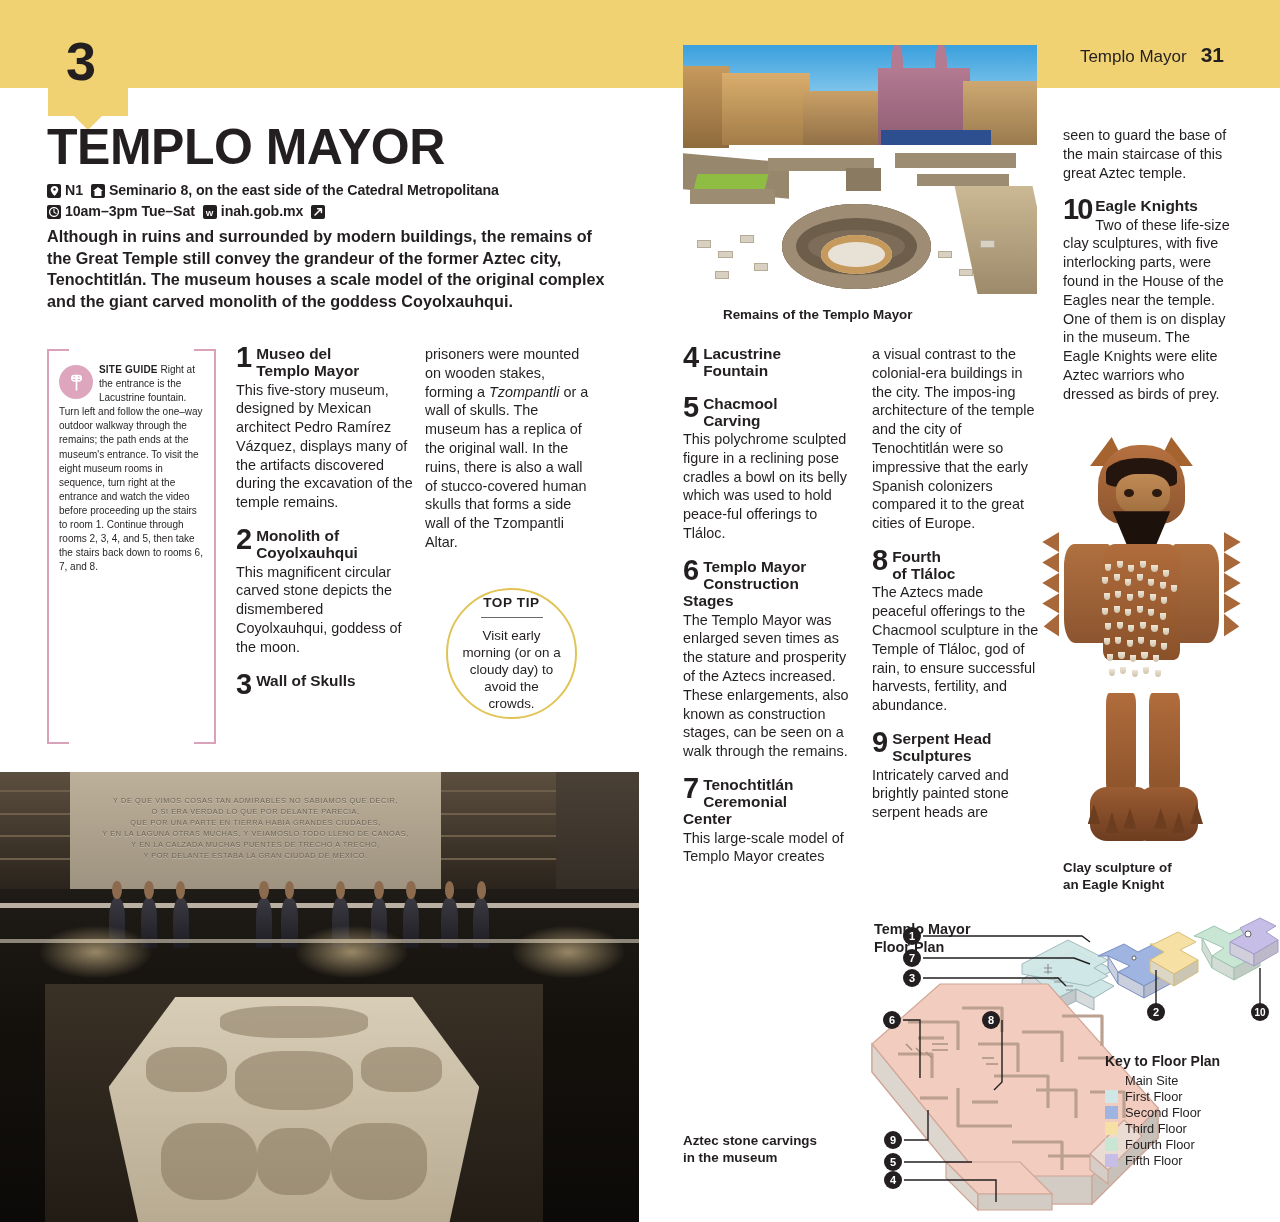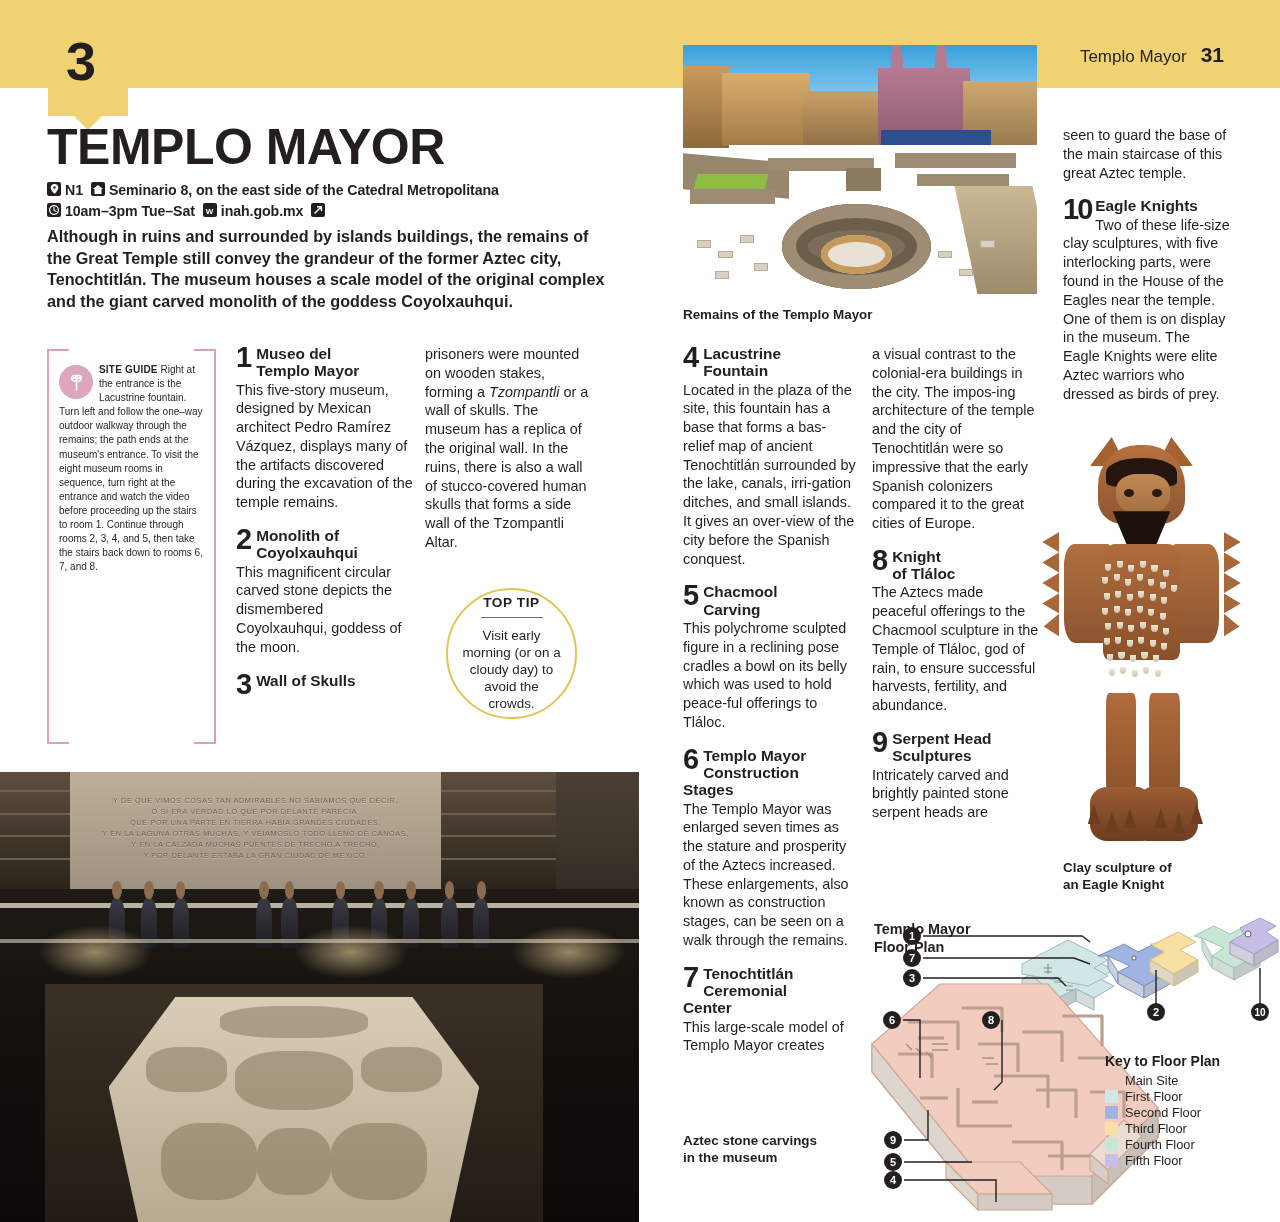--- a/index.html
+++ b/index.html
@@ -51,21 +51,21 @@
   .title {
     position: absolute; left: 47px; top: 118px;
     font-size: 50px; font-weight: bold;
     letter-spacing: -0.5px;
     color: #231f20;
   }
   .infoline {
     position: absolute; left: 47px;
     font-size: 14.2px; font-weight: 600;
     color: #231f20;
-    display: flex; align-items: flex-start;
+    display: flex; align-items: flex-end;
     white-space: nowrap;
     letter-spacing: -0.1px;
   }
   .infoline.l1 { top: 182px; }
   .infoline.l2 { top: 203px; }
   .ibox {
     display: inline-flex; align-items: center; justify-content: center;
     width: 14px; height: 14px;
     background: #231f20; color: #fff;
     border-radius: 2px;
@@ -144,21 +144,21 @@
   .tt-body { font-size: 13.4px; line-height: 1.28; color:#231f20; width: 104px; }
 
   
   .photo { position: absolute; overflow: hidden; }
   .photo-top { left: 683px; top: 45px; width: 354px; height: 257px; }
   .caption {
     position: absolute;
     font-size: 13.4px; font-weight: bold;
     line-height: 1.25; color: #231f20;
   }
-  .cap-top { left: 683px; top: 307px; }
+  .cap-top { left: 723px; top: 307px; }
   .cap-eagle { left: 1063px; top: 860px; }
   .cap-aztec { left: 683px; top: 1133px; }
   .photo-bottom { left: 0; top: 772px; width: 639px; height: 450px; }
   .photo-eagle { left: 1013px; top: 433px; width: 257px; height: 412px; }
 
   
   .ruins-sky { position:absolute; left:0; top:0; width:100%; height:38%;
     background: linear-gradient(#3aa0dd, #8fcdee 60%, #cfe6f3); }
   .ruins-bldgA { position:absolute; left:0; top:8%; width:13%; height:32%;
     background: linear-gradient(#c79a5d, #8e6a3c); }
@@ -323,21 +323,21 @@
   </span>
   <span>inah.gob.mx</span>
   <span class="isep"></span>
   <span class="ibox">
     <svg width="10" height="10" viewBox="0 0 10 10">
         <path d="M2 8L8 2M4.6 1.8H8.4v3.8" stroke="#fff" stroke-width="1.5" fill="none" stroke-linecap="round" stroke-linejoin="round"></path>
       </svg>
   </span>
 </div>
 
-<div class="lede">Although in ruins and surrounded by islands buildings, the remains of the Great Temple still convey the grandeur of the former Aztec city, Tenochtitlán. The museum houses a scale model of the original complex and the giant carved monolith of the goddess Coyolxauhqui.</div>
+<div class="lede">Although in ruins and surrounded by modern buildings, the remains of the Great Temple still convey the grandeur of the former Aztec city, Tenochtitlán. The museum houses a scale model of the original complex and the giant carved monolith of the goddess Coyolxauhqui.</div>
 
 <div class="site-guide">
   <div class="sg-corner tl"></div>
   <div class="sg-corner tr"></div>
   <div class="sg-corner bl"></div>
   <div class="sg-corner br"></div>
   <div class="sg-edge-l"></div>
   <div class="sg-edge-r"></div>
   <div class="sg-badge">
     <svg width="19" height="19" viewBox="0 0 19 19">
@@ -417,21 +417,20 @@
 </div>
 <div class="caption cap-top">Remains of the Templo Mayor</div>
 
 <div class="col" style="left:683px; top:345px; width:173px;">
   <div class="entry">
     <div class="ehead">
       <span class="enum">4</span>
       <span>Lacustrine</span><br>
       <span>Fountain</span>
     </div>
-    <div class="ebody">Located in the plaza of the site, this fountain has a base that forms a bas-relief map of ancient Tenochtitlán surrounded by the lake, canals, irri-gation ditches, and small islands. It gives an over-view of the city before the Spanish conquest.</div>
   </div>
   <div class="entry">
     <div class="ehead">
       <span class="enum">5</span>
       <span>Chacmool</span><br>
       <span>Carving</span>
     </div>
     <div class="ebody">This polychrome sculpted figure in a reclining pose cradles a bowl on its belly which was used to hold peace-ful offerings to Tláloc.</div>
   </div>
   <div class="entry">
@@ -456,21 +455,21 @@
 <div class="caption cap-aztec">
   <span>Aztec stone carvings</span><br>
   <span>in the museum</span>
 </div>
 
 <div class="col" style="left:872px; top:345px; width:168px;">
   <div class="entry">a visual contrast to the colonial-era buildings in the city. The impos-ing architecture of the temple and the city of Tenochtitlán were so impressive that the early Spanish colonizers compared it to the great cities of Europe.</div>
   <div class="entry">
     <div class="ehead">
       <span class="enum">8</span>
-      <span>Knight</span><br>
+      <span>Fourth</span><br>
       <span>of Tláloc</span>
     </div>
     <div class="ebody">The Aztecs made peaceful offerings to the Chacmool sculpture in the Temple of Tláloc, god of rain, to ensure successful harvests, fertility, and abundance.</div>
   </div>
   <div class="entry">
     <div class="ehead">
       <span class="enum">9</span>
       <span>Serpent Head</span><br>
       <span>Sculptures</span>
     </div>

